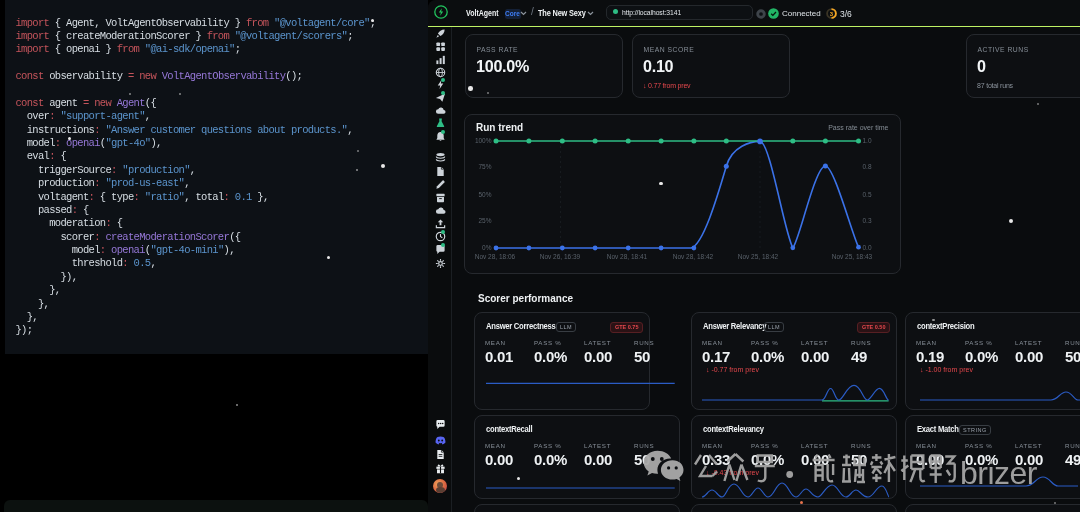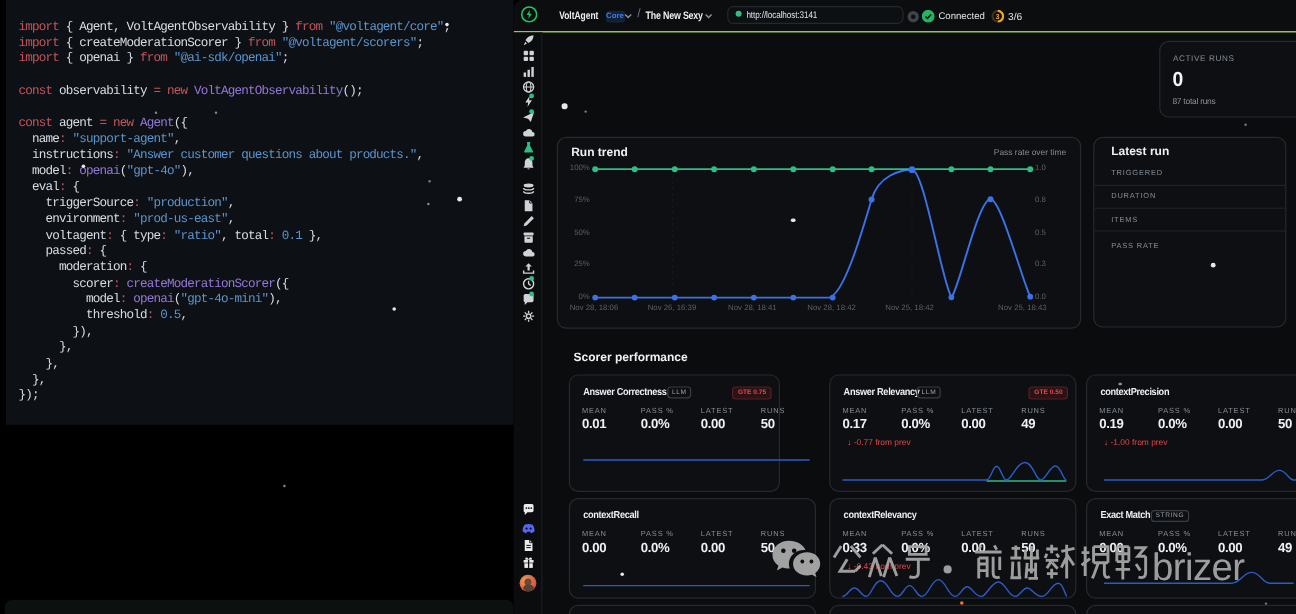--- a/index.html
+++ b/index.html
@@ -15,39 +15,39 @@
 .slabel{font-size:6.8px;color:#868e97;letter-spacing:0.5px;font-weight:400}
 .star{position:absolute;border-radius:50%;background:#e8e8e8}
 .xlab{position:absolute;font-size:6.5px;color:#59616a;white-space:nowrap}
 .si{position:absolute;left:6.5px;width:11px;height:11px}
 .ylab{position:absolute;font-size:6.5px;color:#59616a;width:20px;text-align:right}
 .yrl{position:absolute;font-size:6.5px;color:#59616a}
 .sctitle{position:absolute;left:10.5px;top:8px;font-size:8.5px;font-weight:bold;letter-spacing:-0.3px;color:#eef1f3;transform:scaleX(0.9);transform-origin:0 0;white-space:nowrap}
 .badge{position:absolute;top:8.5px;font-size:5.5px;color:#9aa2ab;border:1px solid #383d43;border-radius:3px;padding:1px 3px;letter-spacing:0.5px}
 .rbadge{position:absolute;top:8.5px;right:6px;font-size:5.5px;color:#e5484d;background:#2a1215;border:1px solid #571f23;border-radius:3px;padding:1.5px 3.5px;font-weight:bold}
 .sl{position:absolute;font-size:6.2px;color:#868e97;letter-spacing:0.7px}
-.sv{position:absolute;font-size:11px;font-weight:bold;letter-spacing:-0.3px;color:#eef1f3}
+.sv{position:absolute;font-size:15px;font-weight:bold;letter-spacing:-0.3px;color:#eef1f3}
 .note{position:absolute;left:14px;top:53px;font-size:7px;color:#e5484d}
 .lrow{position:absolute;left:0;width:100%;border-top:1px solid #1e2226}
 </style></head>
 <body>
 <div id="codepanel">
     <pre><span class="r">import</span><span class="w"> { Agent, VoltAgentObservability } </span><span class="r">from</span><span class="w"> </span><span class="b">"@voltagent/core"</span><span class="w">;</span>
 <span class="r">import</span><span class="w"> { createModerationScorer } </span><span class="r">from</span><span class="w"> </span><span class="b">"@voltagent/scorers"</span><span class="w">;</span>
 <span class="r">import</span><span class="w"> { openai } </span><span class="r">from</span><span class="w"> </span><span class="b">"@ai-sdk/openai"</span><span class="w">;</span>
 
 <span class="r">const</span><span class="w"> observability </span><span class="r">=</span><span class="w"> </span><span class="r">new</span><span class="w"> </span><span class="p">VoltAgentObservability</span><span class="w">();</span>
 
 <span class="r">const</span><span class="w"> agent </span><span class="r">=</span><span class="w"> </span><span class="r">new</span><span class="w"> </span><span class="p">Agent</span><span class="w">({</span>
-<span class="w">  name</span><span class="r">:</span><span class="w"> </span><span class="b">"support-agent"</span><span class="w">,</span>
+<span class="w">  over</span><span class="r">:</span><span class="w"> </span><span class="b">"support-agent"</span><span class="w">,</span>
 <span class="w">  instructions</span><span class="r">:</span><span class="w"> </span><span class="b">"Answer customer questions about products."</span><span class="w">,</span>
 <span class="w">  model</span><span class="r">:</span><span class="w"> </span><span class="p">openai</span><span class="w">(</span><span class="b">"gpt-4o"</span><span class="w">),</span>
 <span class="w">  eval</span><span class="r">:</span><span class="w"> {</span>
 <span class="w">    triggerSource</span><span class="r">:</span><span class="w"> </span><span class="b">"production"</span><span class="w">,</span>
-<span class="w">    environment</span><span class="r">:</span><span class="w"> </span><span class="b">"prod-us-east"</span><span class="w">,</span>
+<span class="w">    production</span><span class="r">:</span><span class="w"> </span><span class="b">"prod-us-east"</span><span class="w">,</span>
 <span class="w">    voltagent</span><span class="r">:</span><span class="w"> { type</span><span class="r">:</span><span class="w"> </span><span class="b">"ratio"</span><span class="w">, total</span><span class="r">:</span><span class="w"> </span><span class="b">0.1</span><span class="w"> },</span>
 <span class="w">    passed</span><span class="r">:</span><span class="w"> {</span>
 <span class="w">      moderation</span><span class="r">:</span><span class="w"> {</span>
 <span class="w">        scorer</span><span class="r">:</span><span class="w"> </span><span class="p">createModerationScorer</span><span class="w">({</span>
 <span class="w">          model</span><span class="r">:</span><span class="w"> </span><span class="p">openai</span><span class="w">(</span><span class="b">"gpt-4o-mini"</span><span class="w">),</span>
 <span class="w">          threshold</span><span class="r">:</span><span class="w"> </span><span class="b">0.5</span><span class="w">,</span>
 <span class="w">        }),</span>
 <span class="w">      },</span>
 <span class="w">    },</span>
 <span class="w">  },</span>
@@ -184,20 +184,29 @@
 <svg class="si" style="top:435.5px" viewBox="0 0 12 12">
         <rect x="1.5" y="4" width="9" height="2.4" fill="#e8ecef"></rect>
         <rect x="2.2" y="7" width="7.6" height="4.2" fill="#e8ecef"></rect>
         <rect x="5.4" y="3" width="1.2" height="8.2" fill="#0a0c0d"></rect>
         <path d="M3.2 3.8 C2.4 2.6 3.4 1.2 4.6 1.8 C5.4 2.2 5.8 3 6 3.8 Z M8.8 3.8 C9.6 2.6 8.6 1.2 7.4 1.8 C6.6 2.2 6.2 3 6 3.8 Z" fill="#e8ecef"></path>
       </svg>
 <div style="position:absolute;left:5px;top:451.5px;width:14px;height:14px;border-radius:50%;background:radial-gradient(circle at 35% 35%,#f0a05a,#d96440 55%,#b03a52);overflow:hidden">
         <div style="position:absolute;left:4px;top:3px;width:6px;height:6px;border-radius:50%;background:#6b4a3a"></div>
         <div style="position:absolute;left:2.5px;top:8.5px;width:9px;height:6px;border-radius:50%;background:#5a3f33"></div>
       </div>
+</div>
+<div class="card" style="left:37px;top:34px;width:158px;height:64px">
+<div class="slabel" style="position:absolute;left:10.5px;top:10.5px">PASS RATE</div>
+<div style="position:absolute;left:10px;top:21.5px;font-size:17px;font-weight:bold;letter-spacing:-0.3px;color:#f2f5f7;transform:scaleX(0.95);transform-origin:0 0">100.0%</div>
+</div>
+<div class="card" style="left:204px;top:34px;width:158px;height:64px">
+<div class="slabel" style="position:absolute;left:10.5px;top:10.5px">MEAN SCORE</div>
+<div style="position:absolute;left:10px;top:21.5px;font-size:17px;font-weight:bold;letter-spacing:-0.3px;color:#f2f5f7;transform:scaleX(0.95);transform-origin:0 0">0.10</div>
+<div style="position:absolute;left:10px;top:46.5px;font-size:7px;letter-spacing:-0.2px;color:#e5484d">↓ 0.77 from prev</div>
 </div>
 <div class="card" style="left:538px;top:34px;width:158px;height:64px">
 <div class="slabel" style="position:absolute;left:10.5px;top:10.5px">ACTIVE RUNS</div>
 <div style="position:absolute;left:10px;top:21.5px;font-size:17px;font-weight:bold;letter-spacing:-0.3px;color:#f2f5f7;transform:scaleX(0.95);transform-origin:0 0">0</div>
 <div style="position:absolute;left:10px;top:46.5px;font-size:7px;letter-spacing:-0.2px;color:#8b939c">87 total runs</div>
 </div>
 <div class="card" id="trend" style="left:35.5px;top:114px;width:437px;height:160px">
 <div style="position:absolute;left:11.5px;top:7px;font-size:10px;font-weight:bold;color:#eef1f3">Run trend</div>
 <div style="position:absolute;right:11px;top:8.5px;font-size:7px;color:#848c94">Pass rate over time</div>
 <div class="ylab" style="left:7px;top:22px">100%</div>
@@ -243,30 +252,20 @@
           <circle cx="393.5" cy="132.2" r="2.4"></circle>
 </g>
 </svg>
 <div class="xlab" style="left:30.5px;top:138px;transform:translateX(-50%)">Nov 28, 18:06</div>
 <div class="xlab" style="left:95.5px;top:138px;transform:translateX(-50%)">Nov 26, 16:39</div>
 <div class="xlab" style="left:162.5px;top:138px;transform:translateX(-50%)">Nov 28, 18:41</div>
 <div class="xlab" style="left:228.5px;top:138px;transform:translateX(-50%)">Nov 28, 18:42</div>
 <div class="xlab" style="left:293.5px;top:138px;transform:translateX(-50%)">Nov 25, 18:42</div>
 <div class="xlab" style="left:387.5px;top:138px;transform:translateX(-50%)">Nov 25, 18:43</div>
 </div>
-<div class="card" style="left:483px;top:114px;width:161px;height:159px">
-<div style="position:absolute;left:14px;top:6px;font-size:10px;font-weight:bold;color:#eef1f3">Latest run</div>
-<div class="sl" style="left:14px;top:25.5px">TRIGGERED</div>
-<div class="lrow" style="top:38.5px"></div>
-<div class="sl" style="left:14px;top:45px">DURATION</div>
-<div class="lrow" style="top:57.5px"></div>
-<div class="sl" style="left:14px;top:64.5px">ITEMS</div>
-<div class="lrow" style="top:76.7px"></div>
-<div class="sl" style="left:14px;top:86.5px">PASS RATE</div>
-</div>
 <div style="position:absolute;left:50px;top:293px;font-size:10px;font-weight:bold;color:#eef1f3">Scorer performance</div>
 <div class="card" style="left:46px;top:312px;width:176px;height:98px">
 <div class="sctitle">Answer Correctness</div>
 <div class="badge" style="left:81px">LLM</div>
 <div class="rbadge">GTE 0.75</div>
 <div class="sl" style="left:10px;top:26px">MEAN</div>
       <div class="sl" style="left:59px;top:26px">PASS %</div>
       <div class="sl" style="left:109px;top:26px">LATEST</div>
       <div class="sl" style="left:159px;top:26px">RUNS</div>
 <div class="sv" style="left:10px;top:34.5px">0.01</div>

